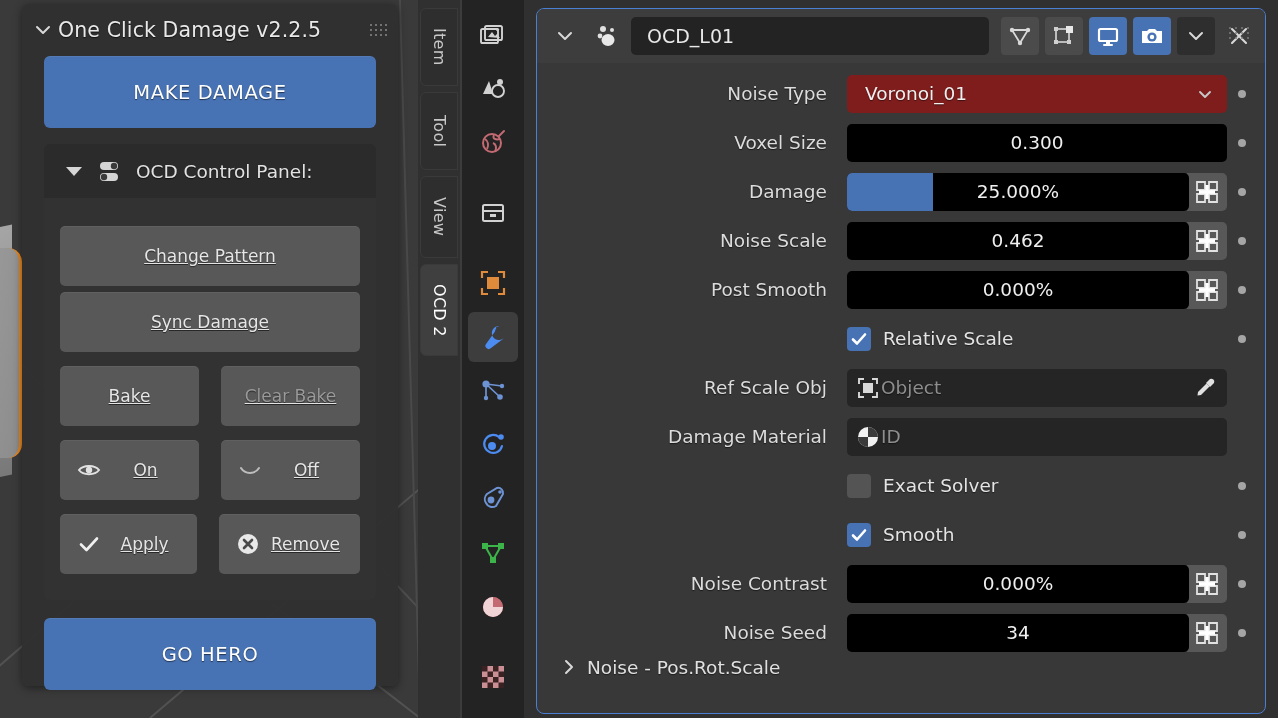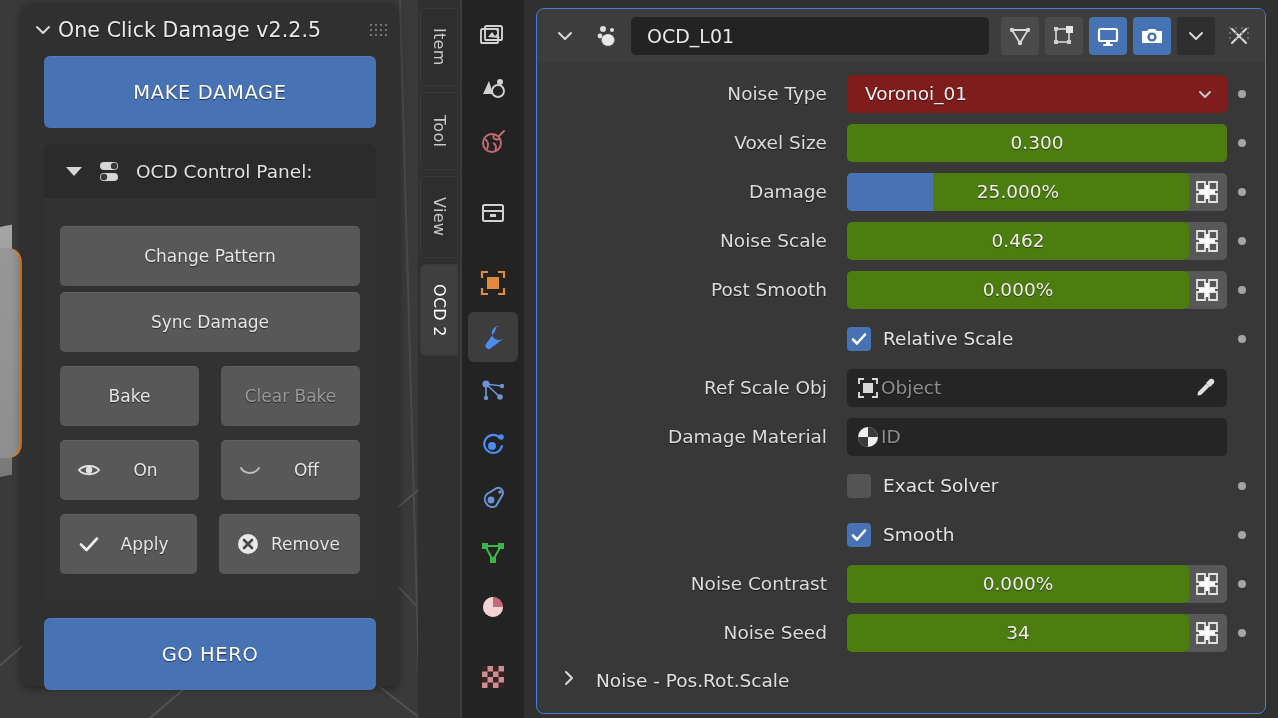--- a/index.html
+++ b/index.html
@@ -101,21 +101,21 @@
     text-shadow: 0 1px 1px rgba(0,0,0,0.6);
   }
   .tri-down {
     width: 0; height: 0;
     border-left: 8px solid transparent;
     border-right: 8px solid transparent;
     border-top: 9px solid #d6d6d6;
   }
   .preset-icon { width: 26px; height: 26px; flex: 0 0 26px; }
 
-  .box-pad { padding: 12px 16px; }
+  .box-pad { padding: 12px 16px; text-decoration: underline; }
   .row2 { display: flex; gap: 22px; margin-top: 14px; }
   .row2 > * { flex: 1; }
   .btn-icon { justify-content: flex-start; padding-left: 16px; gap: 10px; }
   .btn-icon .lbl { flex: 1; text-align: center; padding-right: 20px; }
   .ico { width: 26px; height: 26px; flex: 0 0 26px; display: flex; align-items: center; justify-content: center; }
 
   
   .tabstrip {
     position: absolute; left: 418px; top: 0; width: 42px; height: 718px;
     background: #303030;
@@ -193,21 +193,21 @@
     text-shadow: 0 1px 1px rgba(0,0,0,0.55);
   }
   .pfield {
     flex: 1; height: 38px; border-radius: 5px;
     display: flex; align-items: center; justify-content: center;
     position: relative; overflow: hidden;
     color: #f0f0f0; font-size: 18.5px;
     text-shadow: 0 1px 1px rgba(0,0,0,0.5);
     cursor: pointer;
   }
-  .pfield.slider { background: #4d7c0f; }
+  .pfield.slider { background: #000000; }
   .pfield.dropdown { background: #7f1d1d; justify-content: flex-start; padding-left: 18px; }
   .pfield.idfield { background: #252525; justify-content: flex-start; padding-left: 8px; gap: 0; }
   .fill {
     position: absolute; left: 0; top: 0; bottom: 0;
     background: #4772b3;
   }
   .pfield .txt { position: relative; z-index: 2; }
   .ph { color: #8e8e8e; }
   .dec {
     width: 30px; height: 38px; flex: 0 0 30px;
@@ -224,21 +224,21 @@
     width: 24px; height: 24px; border-radius: 4px; flex: 0 0 24px;
     display: flex; align-items: center; justify-content: center;
     cursor: pointer;
   }
   .cbox.on { background: #4772b3; }
   .cbox.off { background: #545454; }
   .cblabel { color: #e4e4e4; font-size: 18.5px; margin-left: 12px; flex: 1;
              text-shadow: 0 1px 1px rgba(0,0,0,0.5); }
 
   .subpanel {
-    display: flex; align-items: center; gap: 17px;
+    display: flex; gap: 8px;
     height: 46px; padding-left: 22px;
     color: #e0e0e0; font-size: 18.5px;
     cursor: pointer;
     text-shadow: 0 1px 1px rgba(0,0,0,0.5);
   }
   .grip-dots2 { position: absolute; right: 14px; top: 18px; width: 22px; height: 14px; }
   .grip-dots2 i { position: absolute; width: 2px; height: 2px; background: #7d7d7d; border-radius: 50%; }
 </style>
 </head>
 <body>

